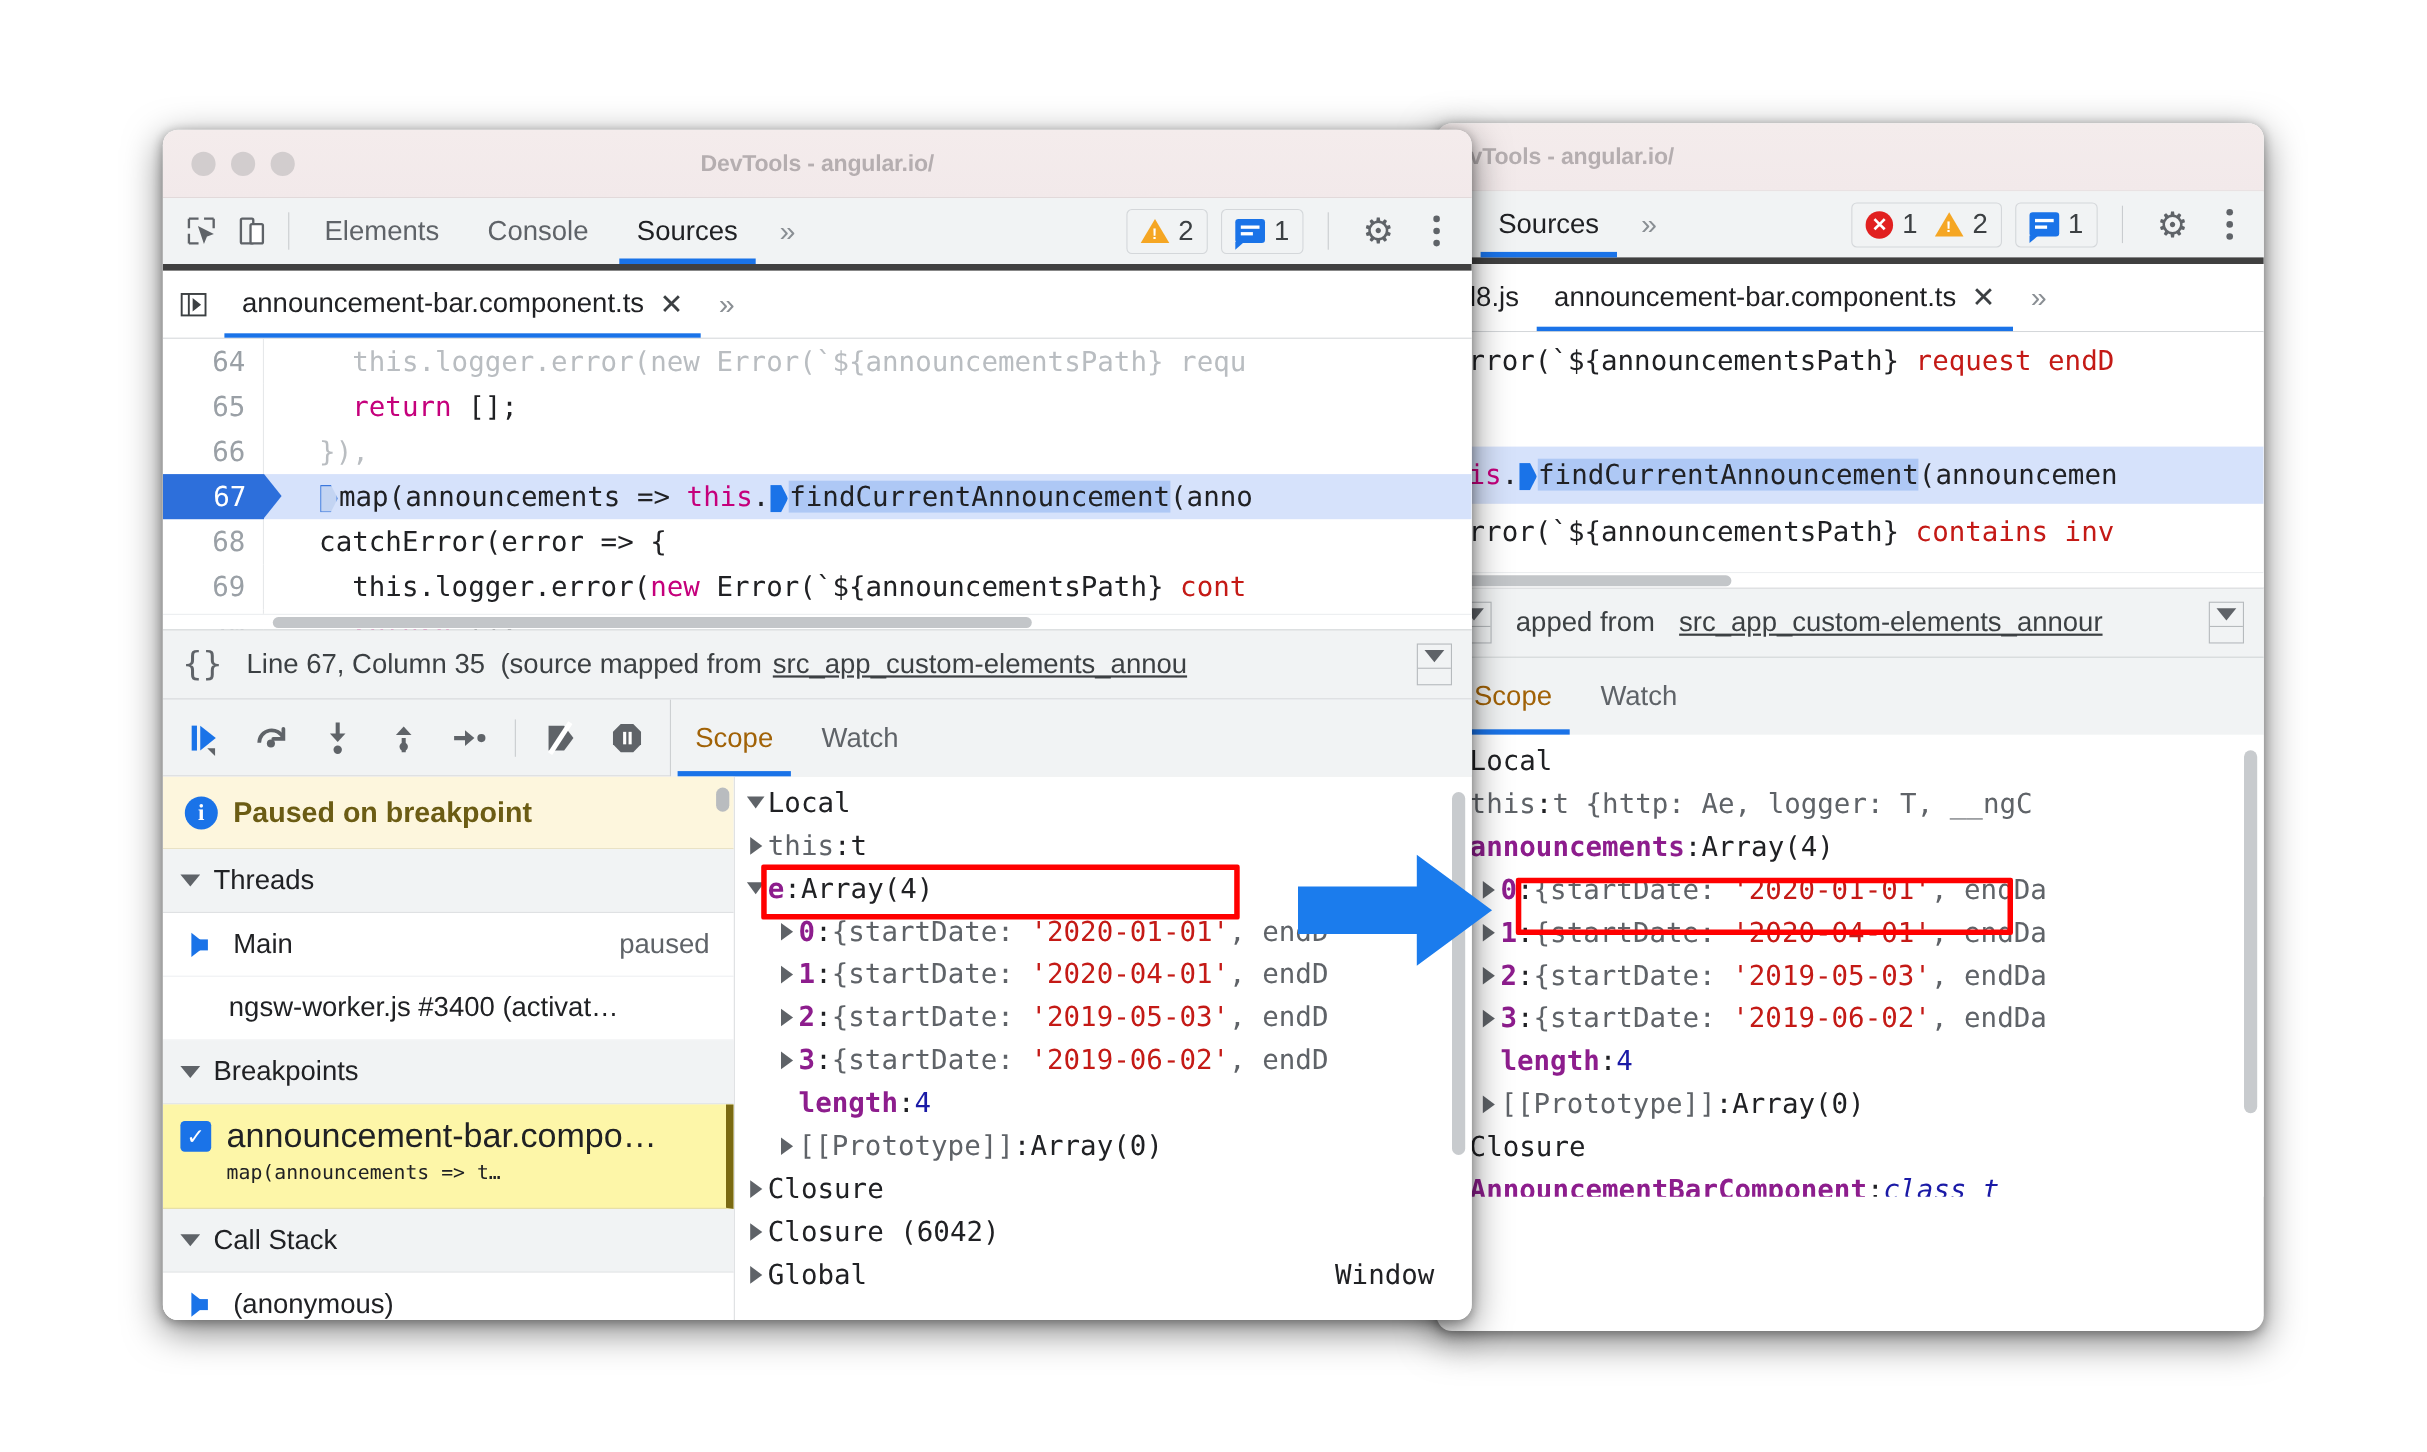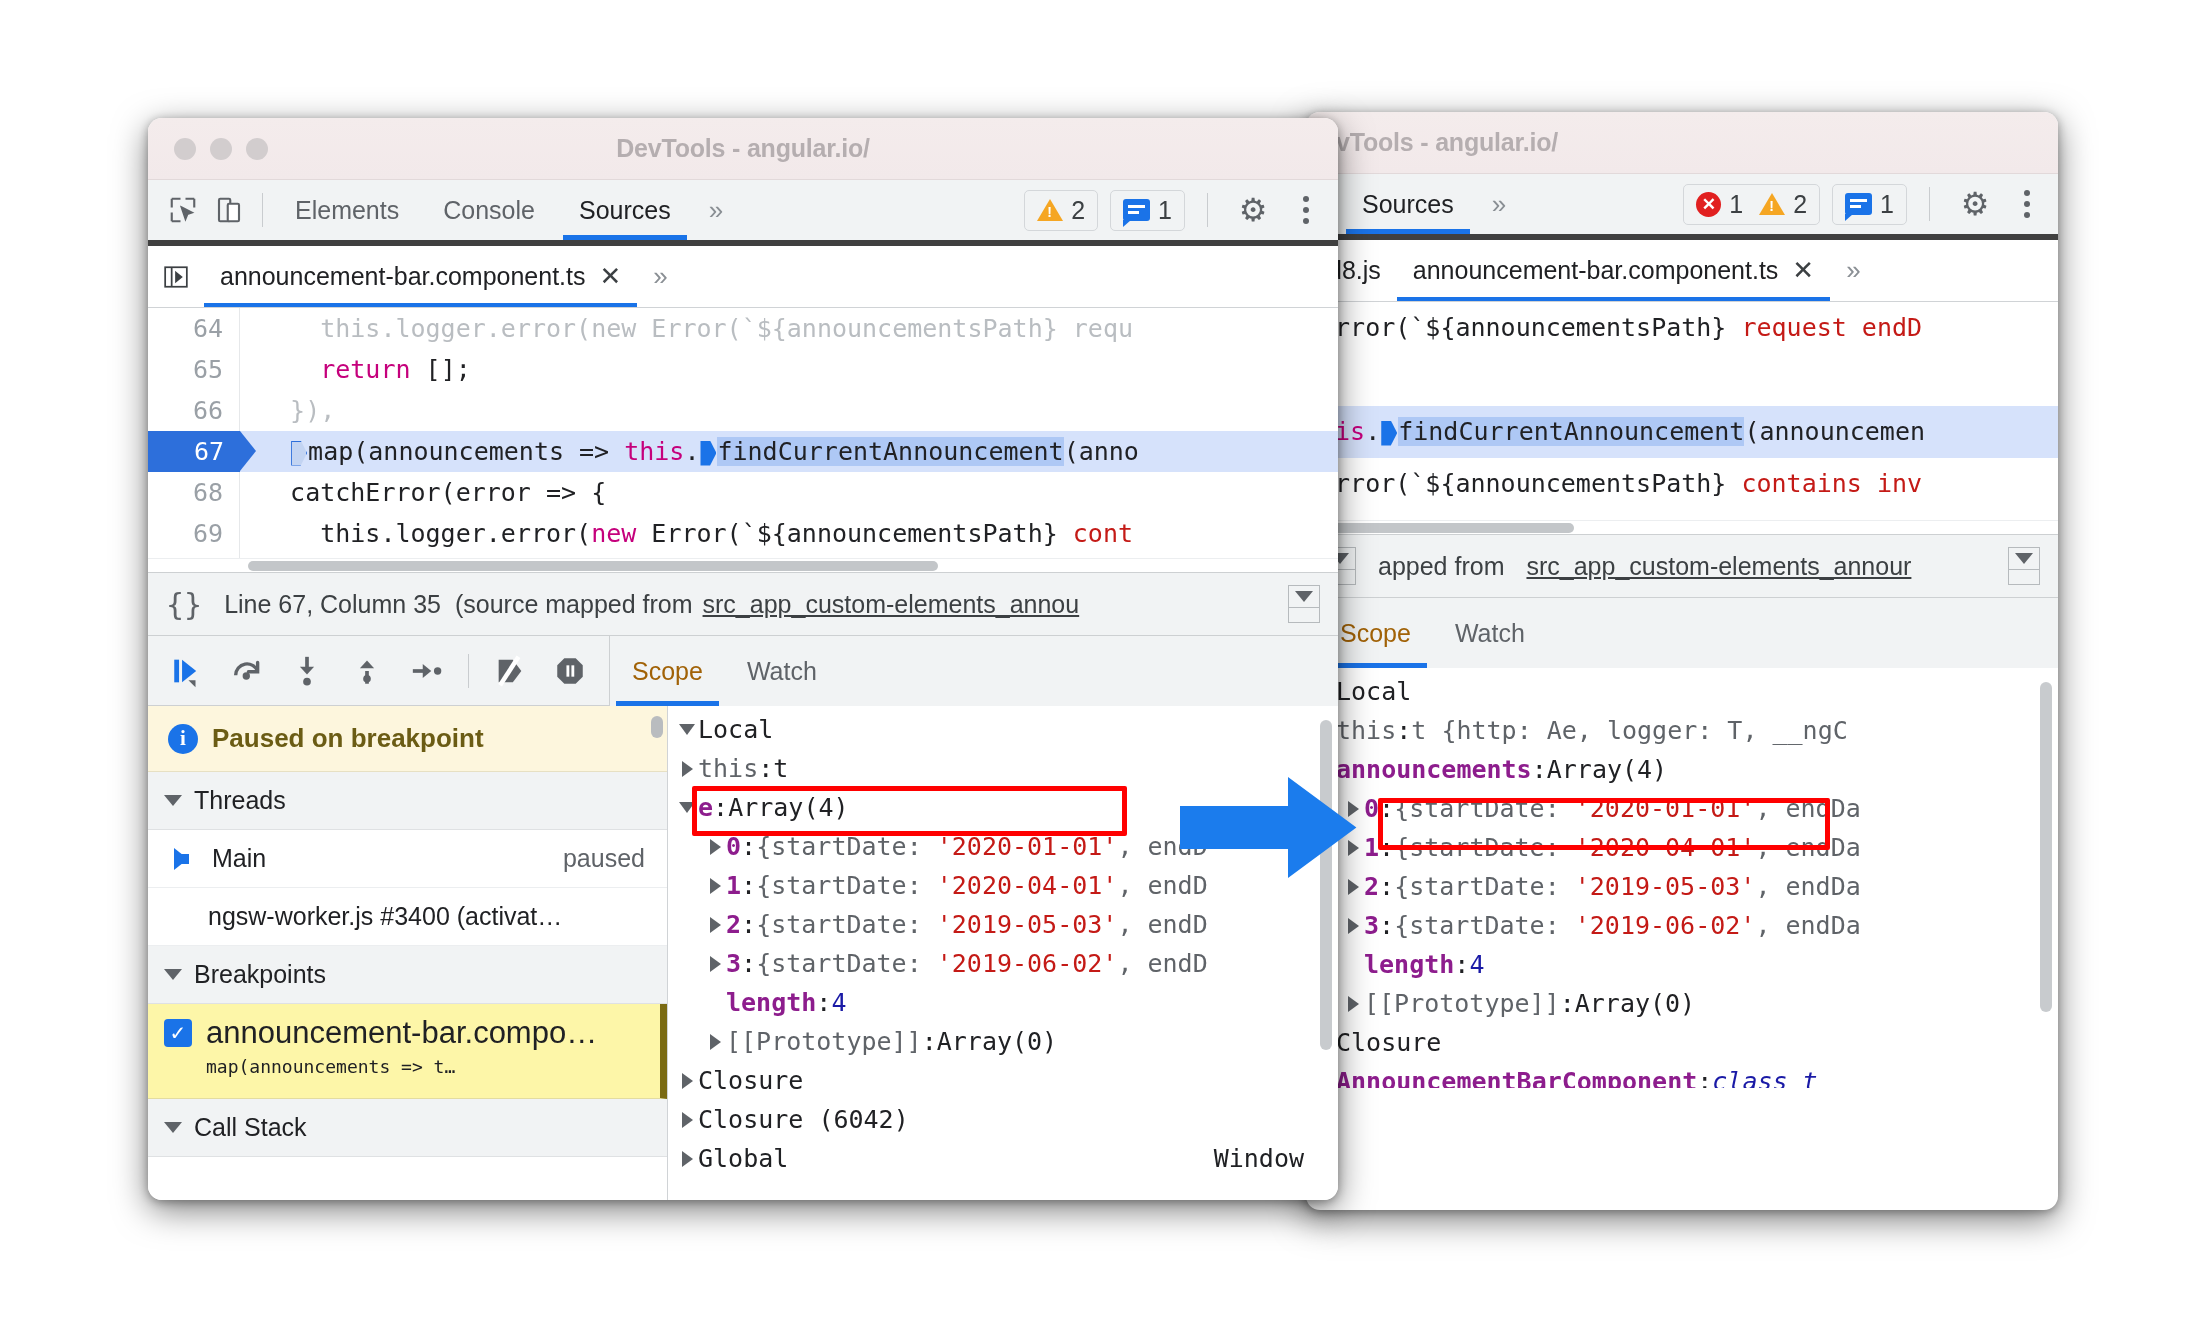--- a/index.html
+++ b/index.html
@@ -26,21 +26,21 @@
     height: 62px;
     background: linear-gradient(180deg,#f4ecec 0%, #f2e9ea 100%);
     border-bottom: 1px solid #e2d9da;
     display: flex; align-items: center;
     position: relative;
   }
   .traffic { display: flex; gap: 14px; margin-left: 26px; }
   .dot { width: 22px; height: 22px; border-radius: 50%; background: #d2cdce; }
   .win-title {
     position: absolute; left: 0; right: 0; text-align: center;
-    font-size: 25px; font-weight: 700; color: #b5aeb0;
+    font-size: 21px; font-weight: 700; color: #b5aeb0;
     letter-spacing: -0.2px;
   }
   .win-right .titlebar { padding-left: 30px; }
   .win-right .win-title { text-align: left; left: 30px; right: auto; }
 
   
   .dt-toolbar {
     height: 66px;
     background: #f1f3f4;
     display: flex; align-items: center;
@@ -614,20 +614,24 @@
           <div>
             <div class="bp-txt1">announcement-bar.compo…</div>
             <div class="bp-txt2">map(announcements =&gt; t…</div>
           </div>
         </div>
 
         <div class="sect">
           <div class="caret-d"></div>
           <span>Call Stack</span>
         </div>
+        <div class="row" style="border-bottom:none;">
+          <div class="bluearrow" style="margin-left:10px;"></div>
+          <span style="margin-left:10px;">(anonymous)</span>
+        </div>
 
         <div class="vscroll" style="top:10px;height:22px;right:4px;border-radius:6px;background:#b9bcbf;"></div>
       </div>
 
       <div class="scope">
         <div id="left-scope">
             <div class="srow ind0">
               <div class="tw">
                 <div class="tri-d"></div>
               </div>

